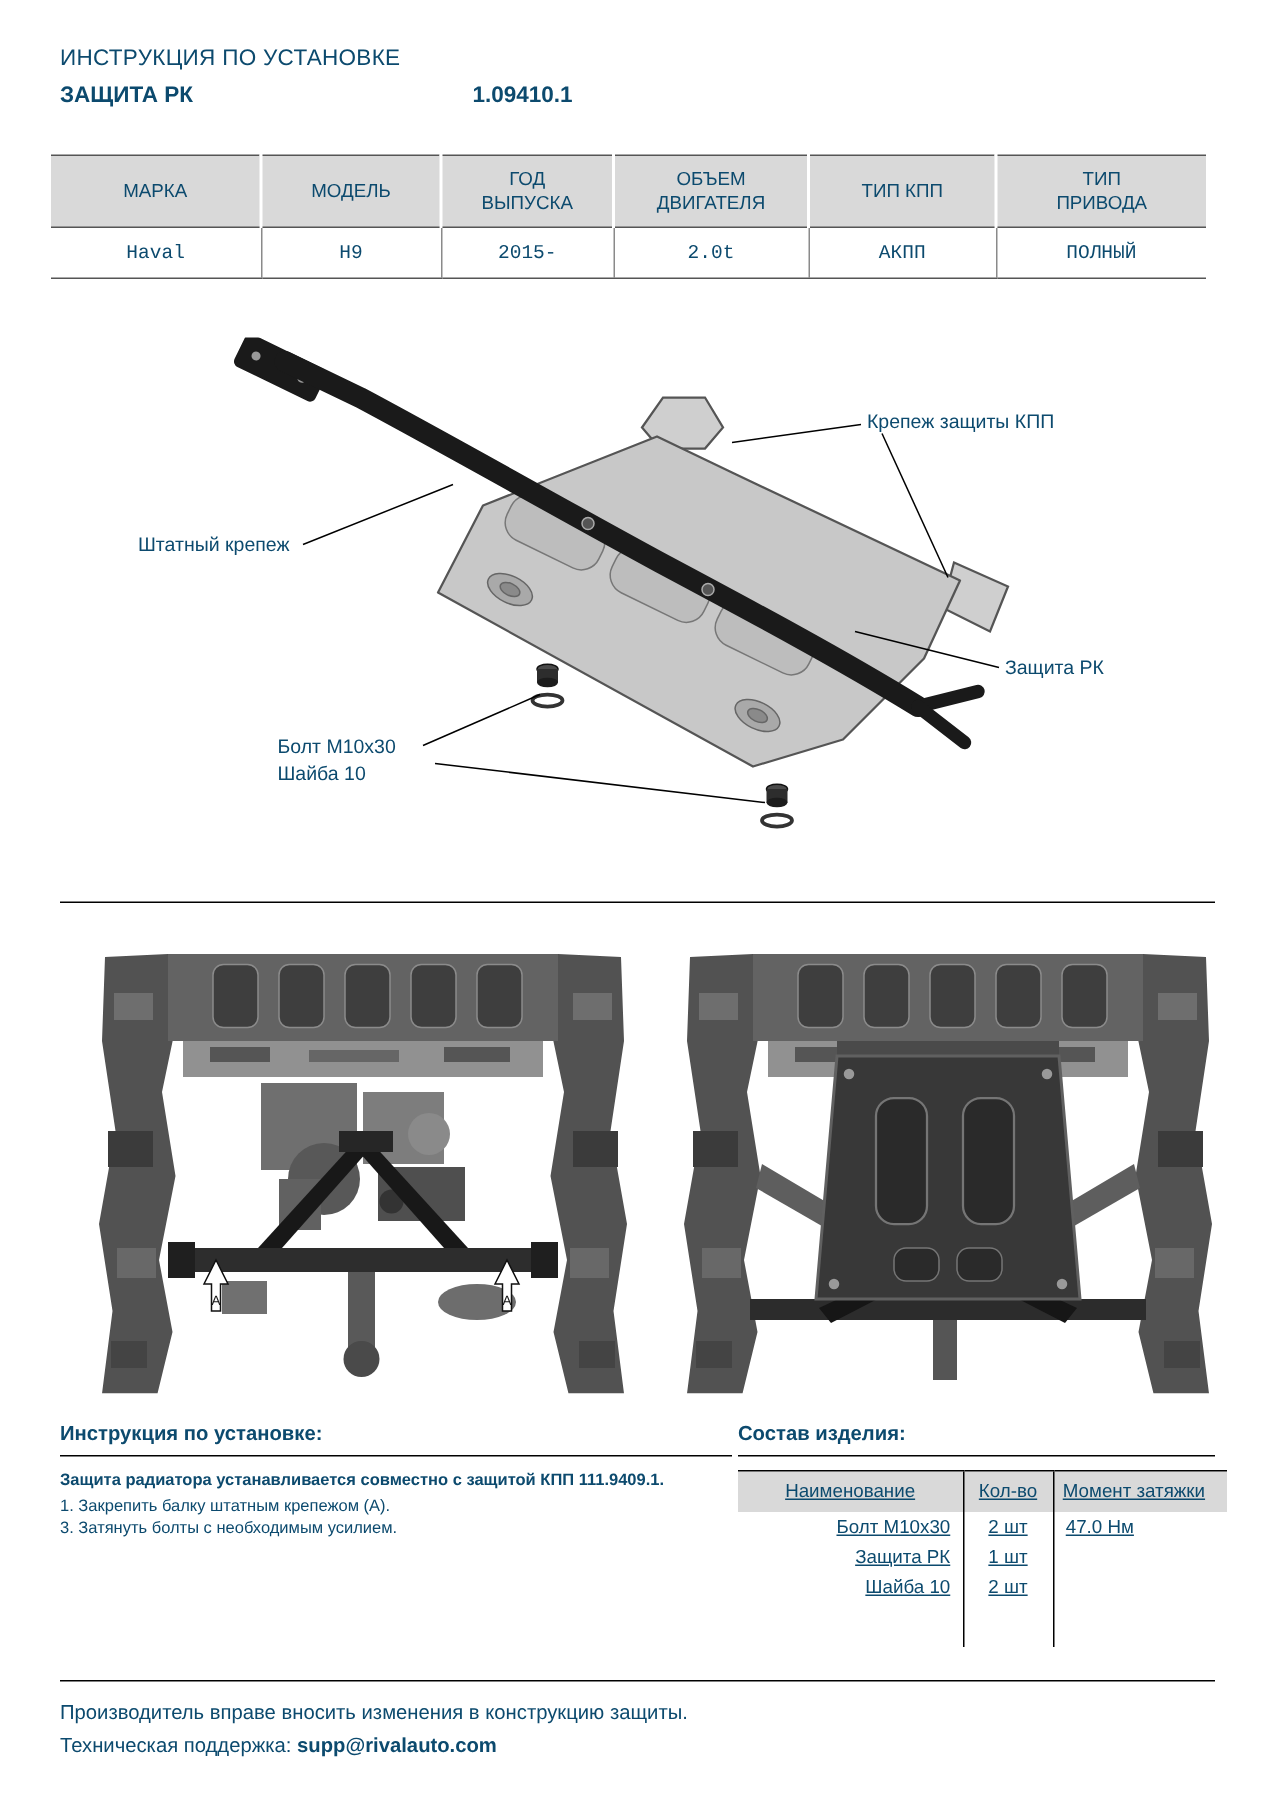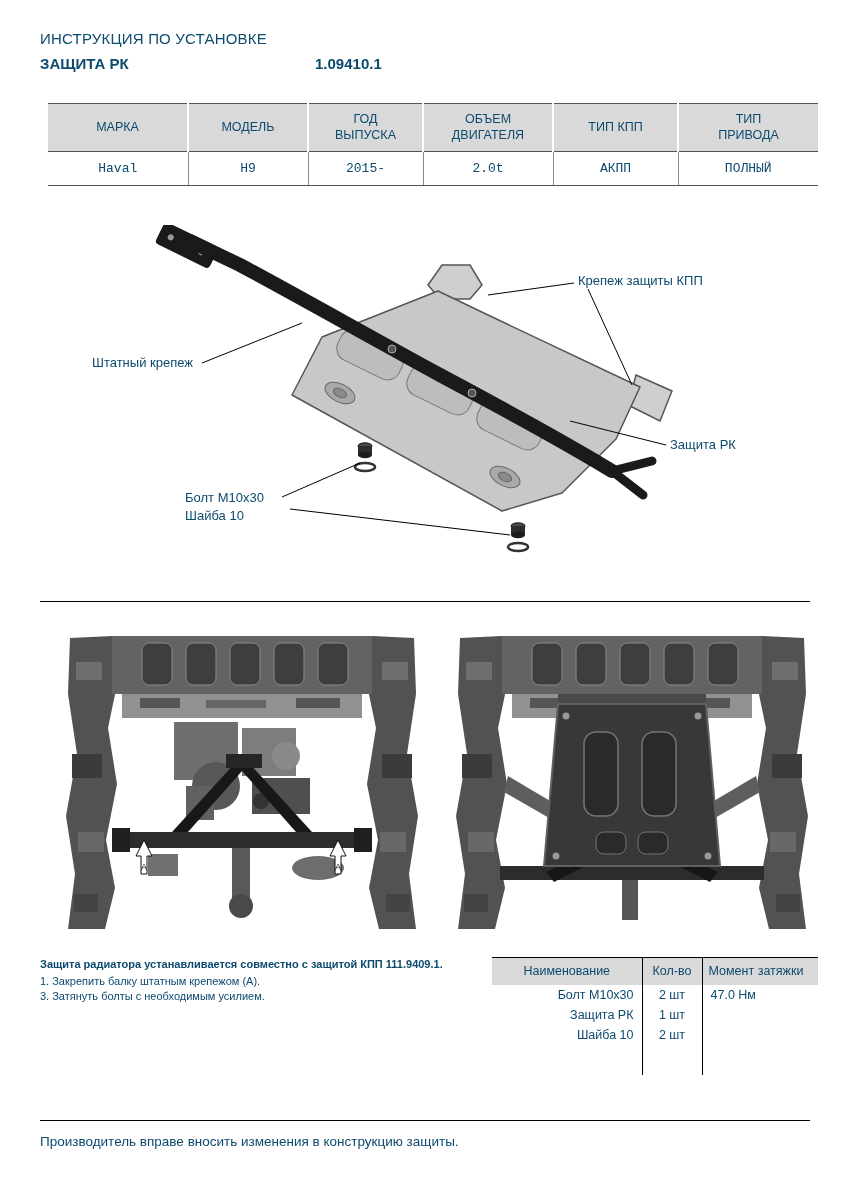--- a/index.html
+++ b/index.html
@@ -9,21 +9,21 @@
     font-family:"Liberation Sans", sans-serif; color:#0c4a6e; overflow:hidden;
   }
   
   .hdr { position:absolute; left:40px; top:30px; width:770px; }
   .hdr-title { font-size:15px; letter-spacing:.2px; }
   .hdr-row { position:relative; margin-top:8px; height:18px; }
   .hdr-product { font-size:15px; font-weight:bold; }
   .hdr-part { position:absolute; left:275px; top:0; font-size:15px; font-weight:bold; }
 
   
-  .spec { position:absolute; left:48px; top:103px; width:770px;
+  .spec { position:absolute; left:34px; top:103px; width:770px;
           border-collapse:collapse; table-layout:fixed; text-align:center; }
   .spec th { background:#d9d9d9; font-weight:normal; font-size:12.5px; line-height:1.25;
              height:48px; border-left:2px solid #fff; border-top:1px solid #555;
              border-bottom:1px solid #555; padding:4px; white-space:pre-line; vertical-align:middle; }
   .spec th:first-child { border-left:none; }
   .spec td { font-size:13px; height:34px; border-bottom:1px solid #555;
              border-left:1px solid #8a8a8a; vertical-align:middle;font-family:Liberation Mono, monospace; }
   .spec td:first-child { border-left:none; }
 
   
@@ -41,21 +41,21 @@
   .photos { position:absolute; left:56px; top:636px; display:flex; gap:18px; }
   .photo { display:block; background:#fff; }
 
   
   .instr { position:absolute; left:40px; top:948px; width:448px; }
   .sec-title { font-weight:bold; font-size:13.5px; padding-bottom:7px; border-bottom:1px solid #000; }
   .instr-body { margin-top:9px; font-size:11px; line-height:1.35; }
   .intro { font-weight:bold; margin-bottom:2px; }
 
   .comp { position:absolute; left:492px; top:948px; width:318px; }
-  .comp table { width:100%; border-collapse:collapse; margin-top:9px; table-layout:fixed; }
+  .comp table { width:100%; border-collapse:collapse; margin-top:9px; table-layout:fixed;text-decoration:underline; }
   .comp th { background:#d9d9d9; font-size:12.5px; font-weight:normal; height:27px;
              border-top:1px solid #000; border-left:1px solid #000; padding:2px 6px;
              text-align:center; vertical-align:middle; }
   .comp th:first-child { border-left:none; }
   .comp th.h-torque { text-align:left; }
   .comp td { font-size:12.5px; height:20px; border-left:1px solid #000; padding:1px 8px; vertical-align:middle; }
   .comp td:first-child { border-left:none; }
   .c-name { width:150px; text-align:right; }
   .c-qty  { width:60px;  text-align:center; }
   .c-trq  { width:116px; text-align:left; }
@@ -266,28 +266,30 @@
         <rect x="192" y="196" width="30" height="22" rx="8" fill="#2a2a2a" stroke="#757575"></rect>
         <circle cx="120" cy="80" r="3.5" fill="#999"></circle>
         <circle cx="252" cy="80" r="3.5" fill="#999"></circle>
         <circle cx="110" cy="220" r="3.5" fill="#999"></circle>
         <circle cx="262" cy="220" r="3.5" fill="#999"></circle>
       </g>
     </svg>
   </div>
 
   <div class="instr">
+    <div class="sec-title">Инструкция по установке:</div>
     <div class="instr-body">
       <div class="intro">Защита радиатора устанавливается совместно с защитой КПП 111.9409.1.</div>
       <div>1. Закрепить балку штатным крепежом (А).</div>
       <div>3. Затянуть болты с необходимым усилием.</div>
     </div>
   </div>
 
   <div class="comp">
+    <div class="sec-title">Состав изделия:</div>
     <table>
       <thead>
         <tr>
           <th class="c-name">Наименование</th>
           <th class="c-qty">Кол-во</th>
           <th class="c-trq h-torque">Момент затяжки</th>
         </tr>
       </thead>
       <tbody>
         <tr>
@@ -309,15 +311,19 @@
           <td class="c-name"></td>
           <td class="c-qty"></td>
           <td class="c-trq"></td>
         </tr>
       </tbody>
     </table>
   </div>
 
   <div class="footer">
     <div class="fline">Производитель вправе вносить изменения в конструкцию защиты.</div>
+    <div class="fline">
+      <span>Техническая поддержка:</span>
+      <span class="support-email">supp@rivalauto.com</span>
+    </div>
   </div>
 
 </div>
 
 </body></html>

